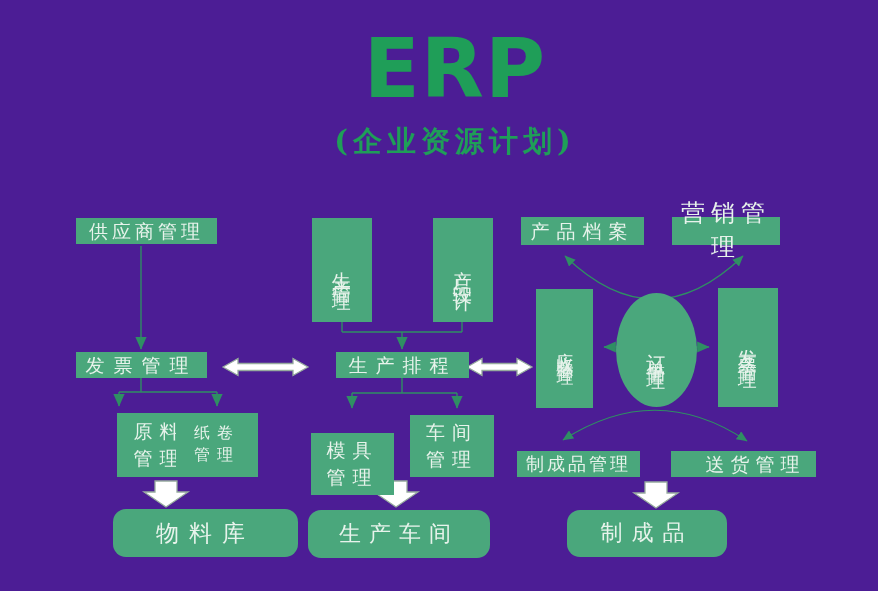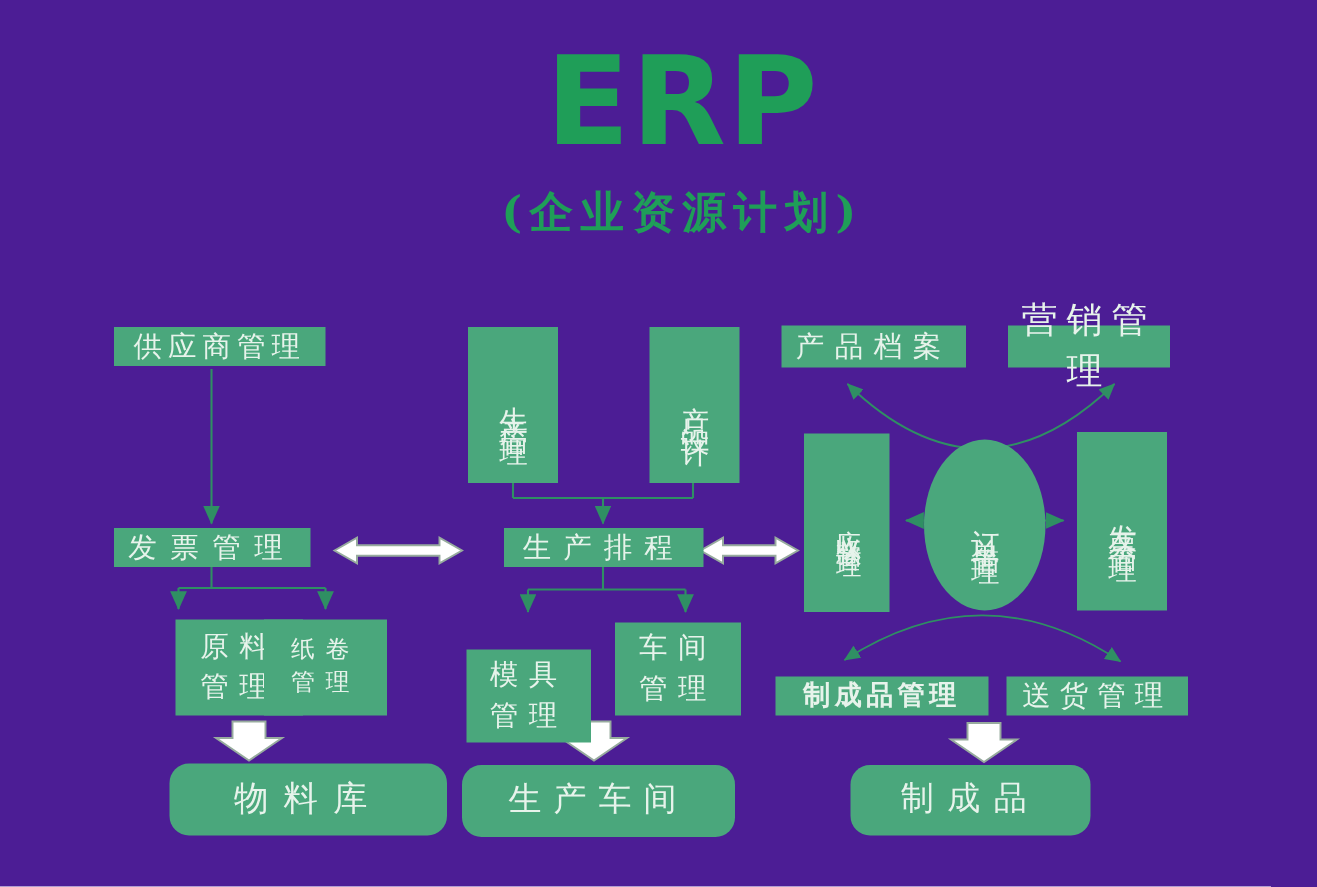--- a/index.html
+++ b/index.html
@@ -40,22 +40,22 @@
   .n-mold     {left:311px;top:433px; width:83px;height:62px;font-size:19px;letter-spacing:7px;}
   .n-workshop {left:410px;top:415px; width:84px;height:62px;font-size:19px;letter-spacing:7px;text-align:center;}
   .n-prodshop {left:308px;top:510px; width:182px;height:48px;font-size:22px;letter-spacing:8px;}
   
   .n-archive  {left:521px;top:217px; width:123px;height:28px;font-size:19px;letter-spacing:7px;}
   .n-marketing{left:672px;top:217px; width:108px;height:28px;font-size:24px;letter-spacing:6px;}
   .n-receiv   {left:536px;top:289px; width:57px;height:119px;font-size:17px;letter-spacing:4px;}
   .n-invoice  {left:718px;top:288px; width:60px;height:119px;font-size:19px;letter-spacing:7px;}
   .n-order    {left:616px;top:293px; width:81px;height:114px;border-radius:50%;
                font-size:19px;letter-spacing:6px;}
-  .n-finmgmt  {left:517px;top:451px; width:142px;height:26px;font-size:18px;letter-spacing:3px;font-weight:bold;}
-  .n-delivery {left:671px;top:451px; width:121px;height:26px;font-size:19px;letter-spacing:6px;}
+  .n-finmgmt  {left:517px;top:451px; width:123px;height:26px;font-size:18px;letter-spacing:3px;}
+  .n-delivery {left:671px;top:451px; width:121px;height:26px;font-size:19px;letter-spacing:6px;padding-left:24px;}
   .n-finished {left:567px;top:510px; width:160px;height:47px;font-size:22px;letter-spacing:9px;}
   
   svg.links{position:absolute;left:0;top:0;pointer-events:none;}
   .thin{stroke:var(--arrow);stroke-width:1.4;fill:none;}
   .curve{stroke:var(--arrow);stroke-width:1.2;fill:none;}
   .hollow{fill:#ffffff;stroke:var(--hollow);stroke-width:1.3;stroke-linejoin:miter;}
 </style>
 </head>
 <body>
 

